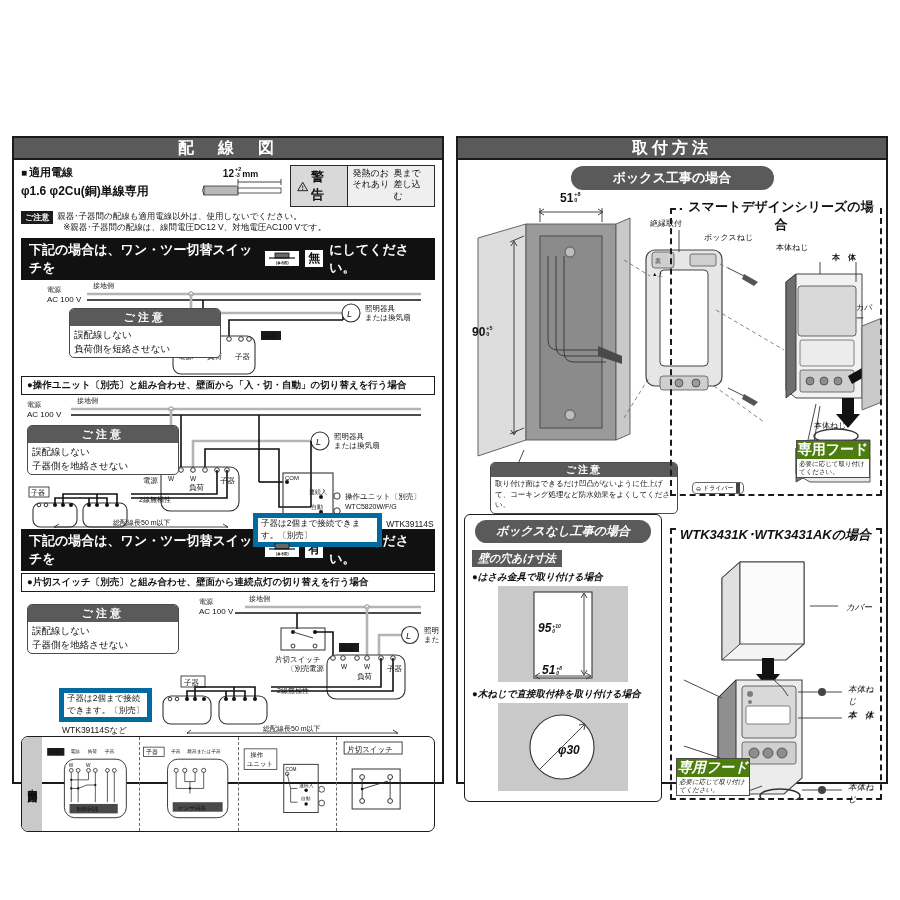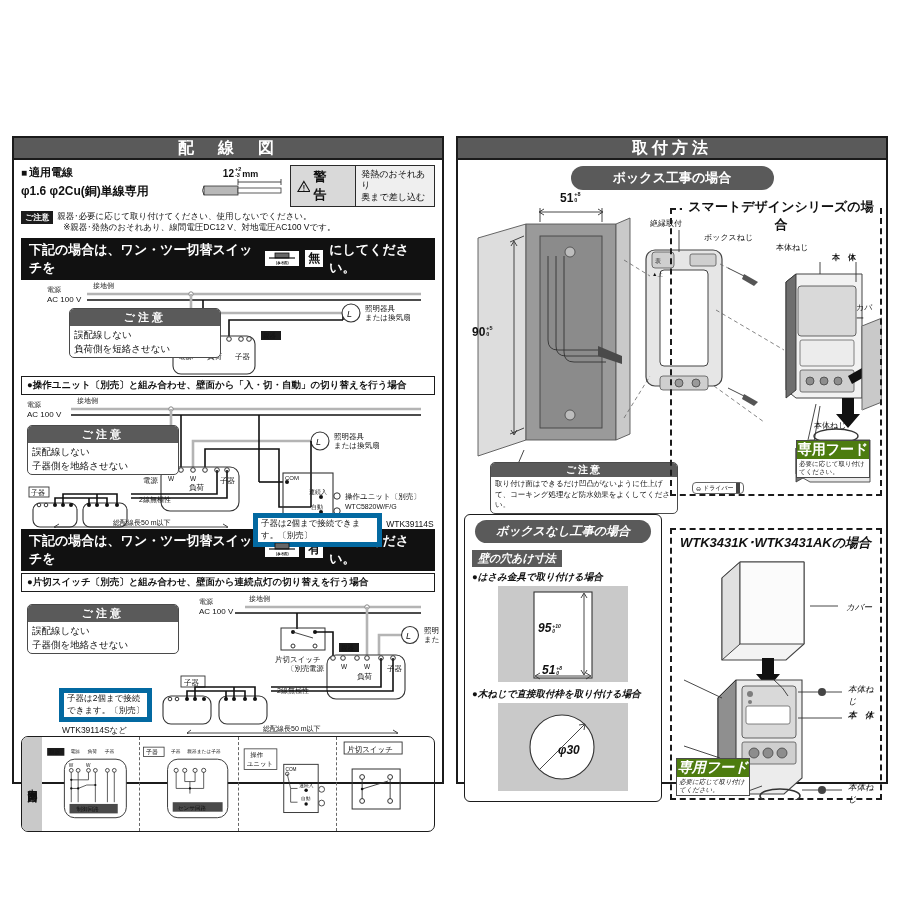--- a/index.html
+++ b/index.html
@@ -43,21 +43,21 @@
     border:1px solid #2a2a2a;
     background:#d9d9d9;
   }
   .warn-left {
     display:flex; align-items:center; gap:3px;
     padding:2px 6px; font-weight:bold; font-size:13px;
     border-right:1px solid #2a2a2a;
   }
   .warn-right {
     background:#efefef; padding:2px 5px; font-size:9px; line-height:1.25;
-    display:flex; flex-direction:column; justify-content:center;
+    display:flex; flex-direction:row; justify-content:center;
   }
 
   .chip-dark {
     display:inline-block; background:#1b1b1b; color:#fff;
     font-size:8px; font-weight:bold; padding:1px 4px; vertical-align:middle;
   }
   .note-line { font-size:8.5px; line-height:1.35; }
 
   .band {
     background:#111; color:#fff; font-weight:bold;
@@ -169,22 +169,22 @@
           <div class="warn-right">
             <span>発熱のおそれあり</span>
             <span>奥まで差し込む</span>
           </div>
         </div>
       </div>
 
       <div style="display:flex;gap:4px;margin-top:4px;align-items:flex-start;">
         <span class="chip-dark">ご注意</span>
         <div>
-          <div class="note-line">親器･必要に応じて取り付けてください、使用しないでください。</div>
-          <div class="note-line" style="margin-left:6px;">※親器･発熱のおそれあり、線間電圧DC12 V、対地電圧AC100 Vです。</div>
+          <div class="note-line">親器･子器間の配線も適用電線以外は、使用しないでください。</div>
+          <div class="note-line" style="margin-left:6px;">※親器･子器間の配線は、線間電圧DC12 V、対地電圧AC100 Vです。</div>
         </div>
       </div>
 
       <div class="band" style="margin-top:4px;">
         <span>下記の場合は、ワン・ツー切替スイッチを</span>
         <span class="toggle-ico">
           <span class="sw">
             <svg width="26" height="8" viewBox="0 0 26 8">
               <rect x="6" y="1" width="14" height="5" fill="#666" stroke="#111" stroke-width=".8"></rect>
               <line x1="0" y1="6" x2="26" y2="6" stroke="#111" stroke-width="1.2"></line>
@@ -687,21 +687,21 @@
                 <circle cx="90" cy="44" r="32" fill="#fff" stroke="#333" stroke-width="1.1"></circle>
                 <line class="thin" x1="68" y1="66" x2="112" y2="22"></line>
                 <polyline class="thin" points="107,22 113,21 112,27"></polyline>
               </svg>
               <div style="position:absolute;left:86px;top:40px;font-size:12px;font-weight:bold;">φ30</div>
             </div>
           </div>
         </div>
 
         <div class="dash-box" style="position:absolute;left:206px;top:14px;width:212px;height:272px;border-width:2px;pointer-events:none;"></div>
-        <div style="position:absolute;left:212px;top:20px;background:#fff;padding:0 4px;" class="sec-title">WTK3431K･WTK3431AKの場合</div>
+        <div style="position:absolute;left:212px;top:12px;background:#fff;padding:0 4px;" class="sec-title">WTK3431K･WTK3431AKの場合</div>
 
         <svg style="position:absolute;left:206px;top:14px;" width="212" height="272" viewBox="0 0 212 272">
 
           <polygon points="52,50 70,34 134,34 134,116 116,132 52,132" fill="#f4f4f4" stroke="#444" stroke-width="1.1"></polygon>
           <polygon points="52,50 70,34 70,116 52,132" fill="#e0e0e0" stroke="#444" stroke-width="1"></polygon>
           <polygon points="70,34 134,34 134,116 70,116" fill="#fbfbfb" stroke="#444" stroke-width="1"></polygon>
           <line class="thin" x1="140" y1="78" x2="168" y2="78"></line>
 
           <polygon points="92,130 104,130 104,146 110,146 98,160 86,146 92,146" fill="#111"></polygon>
 

